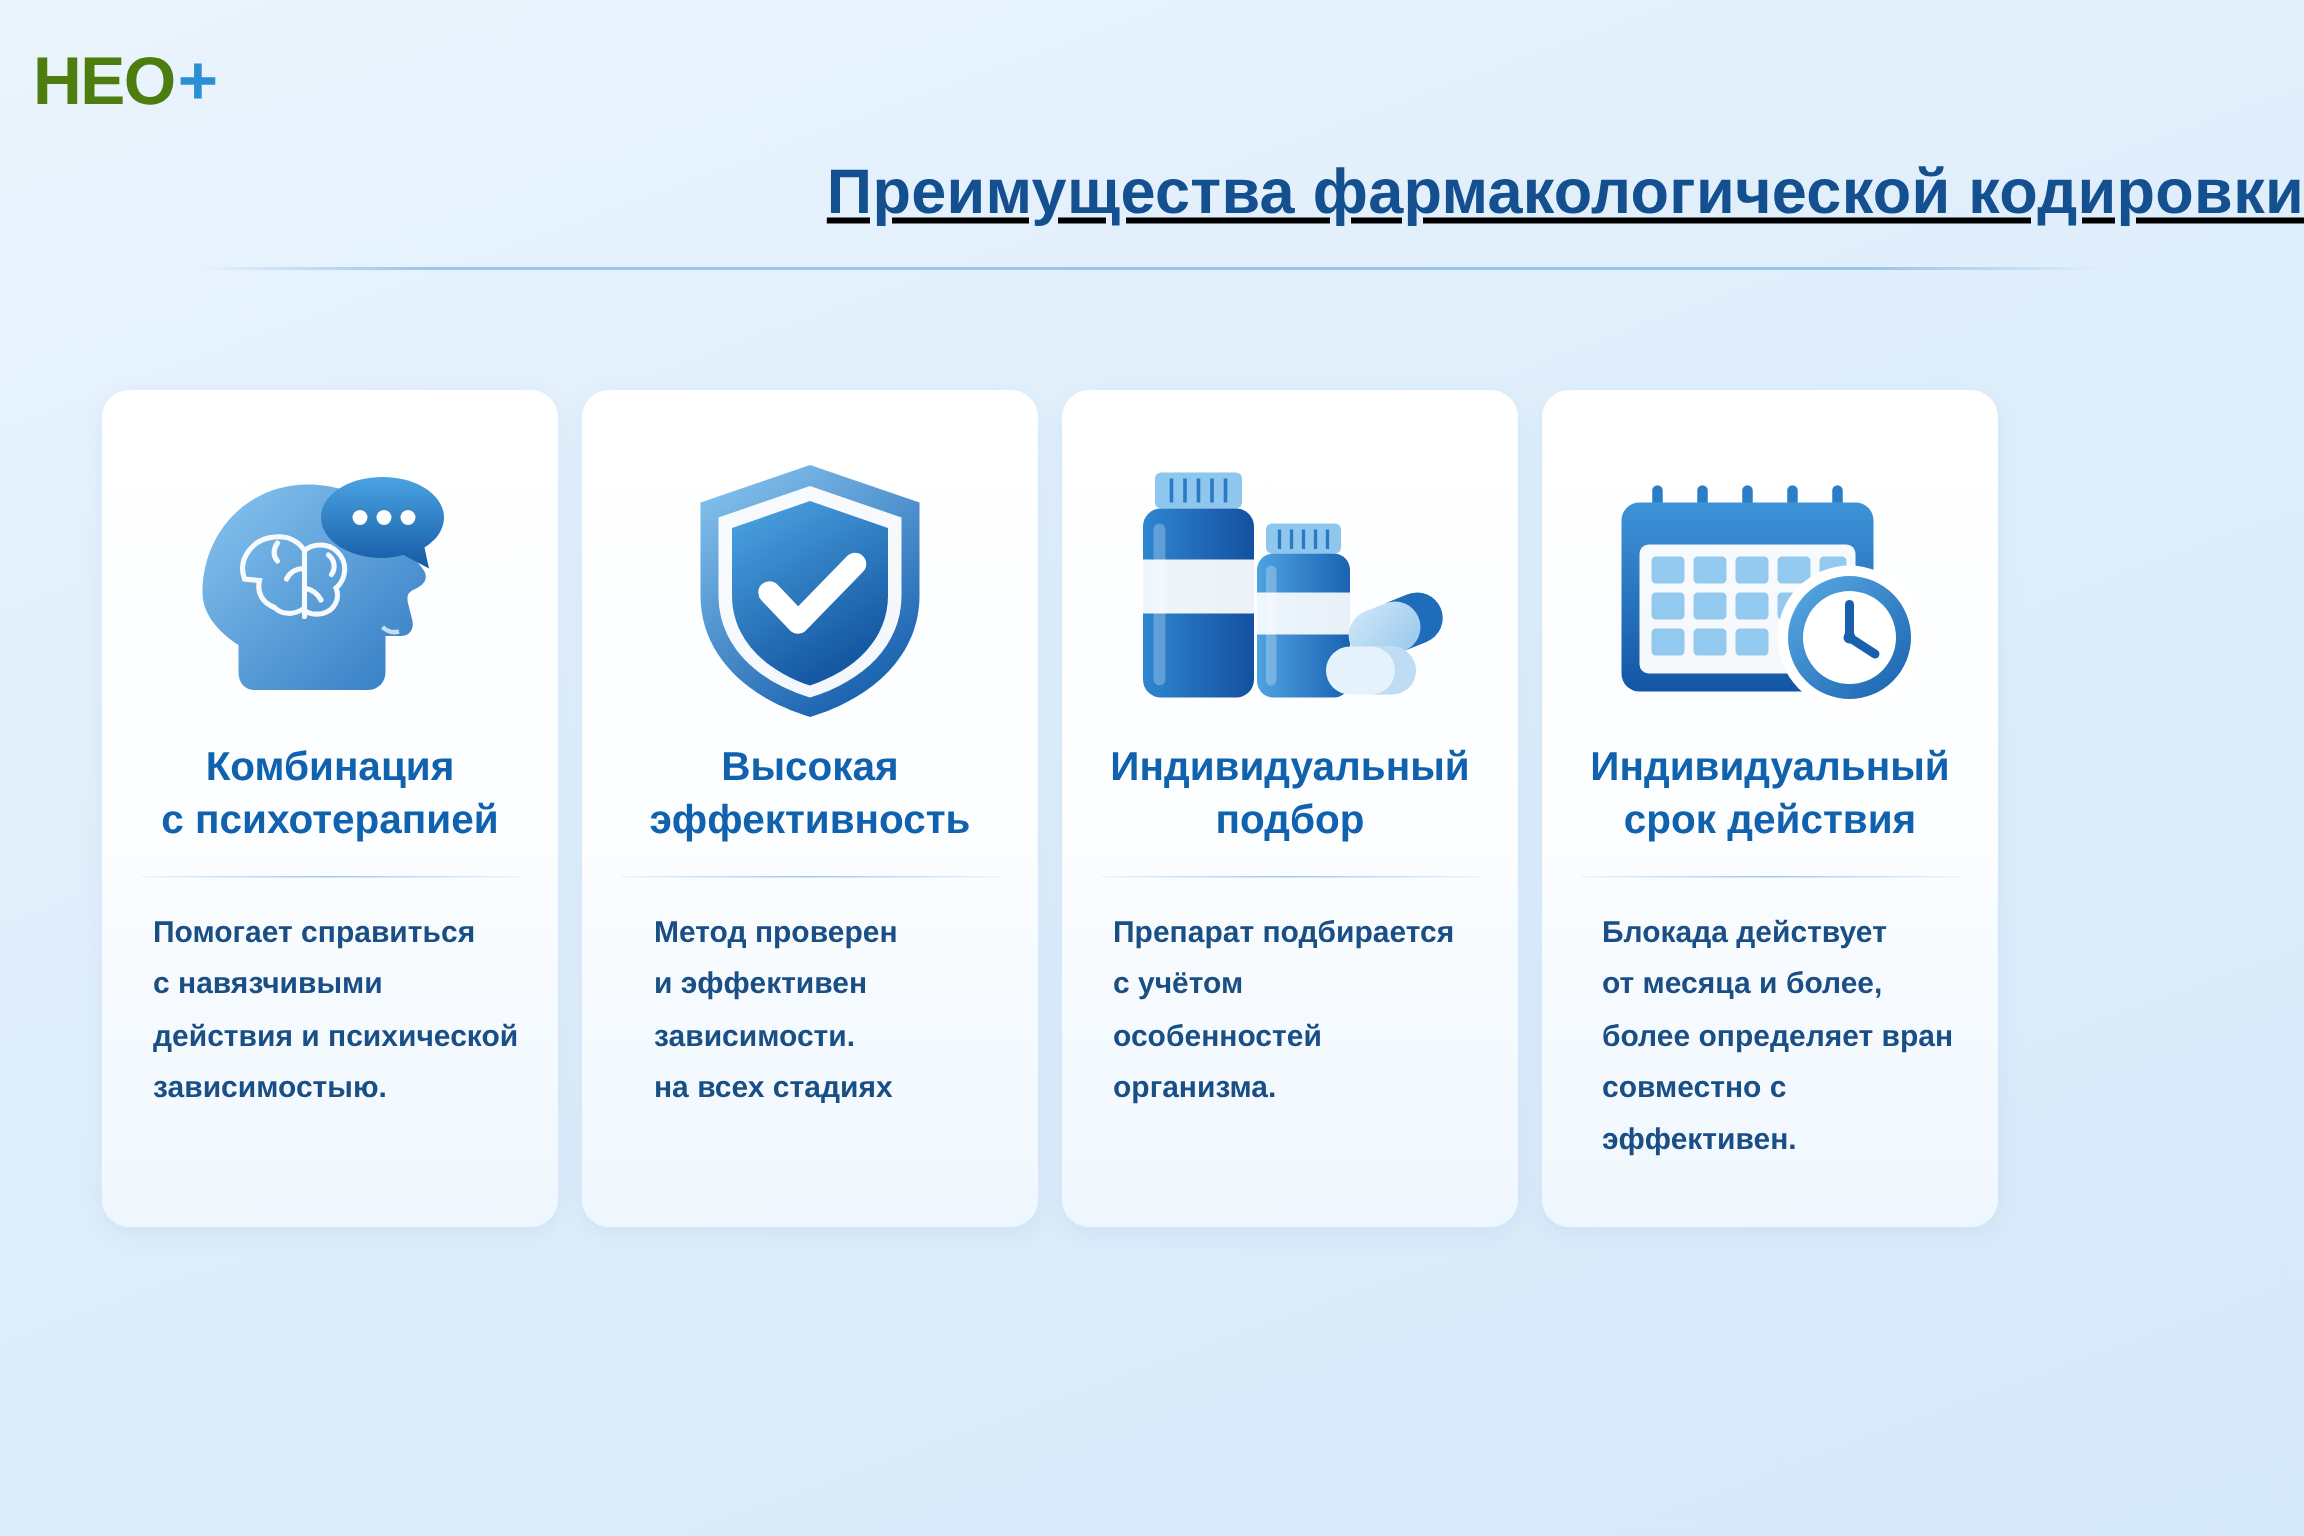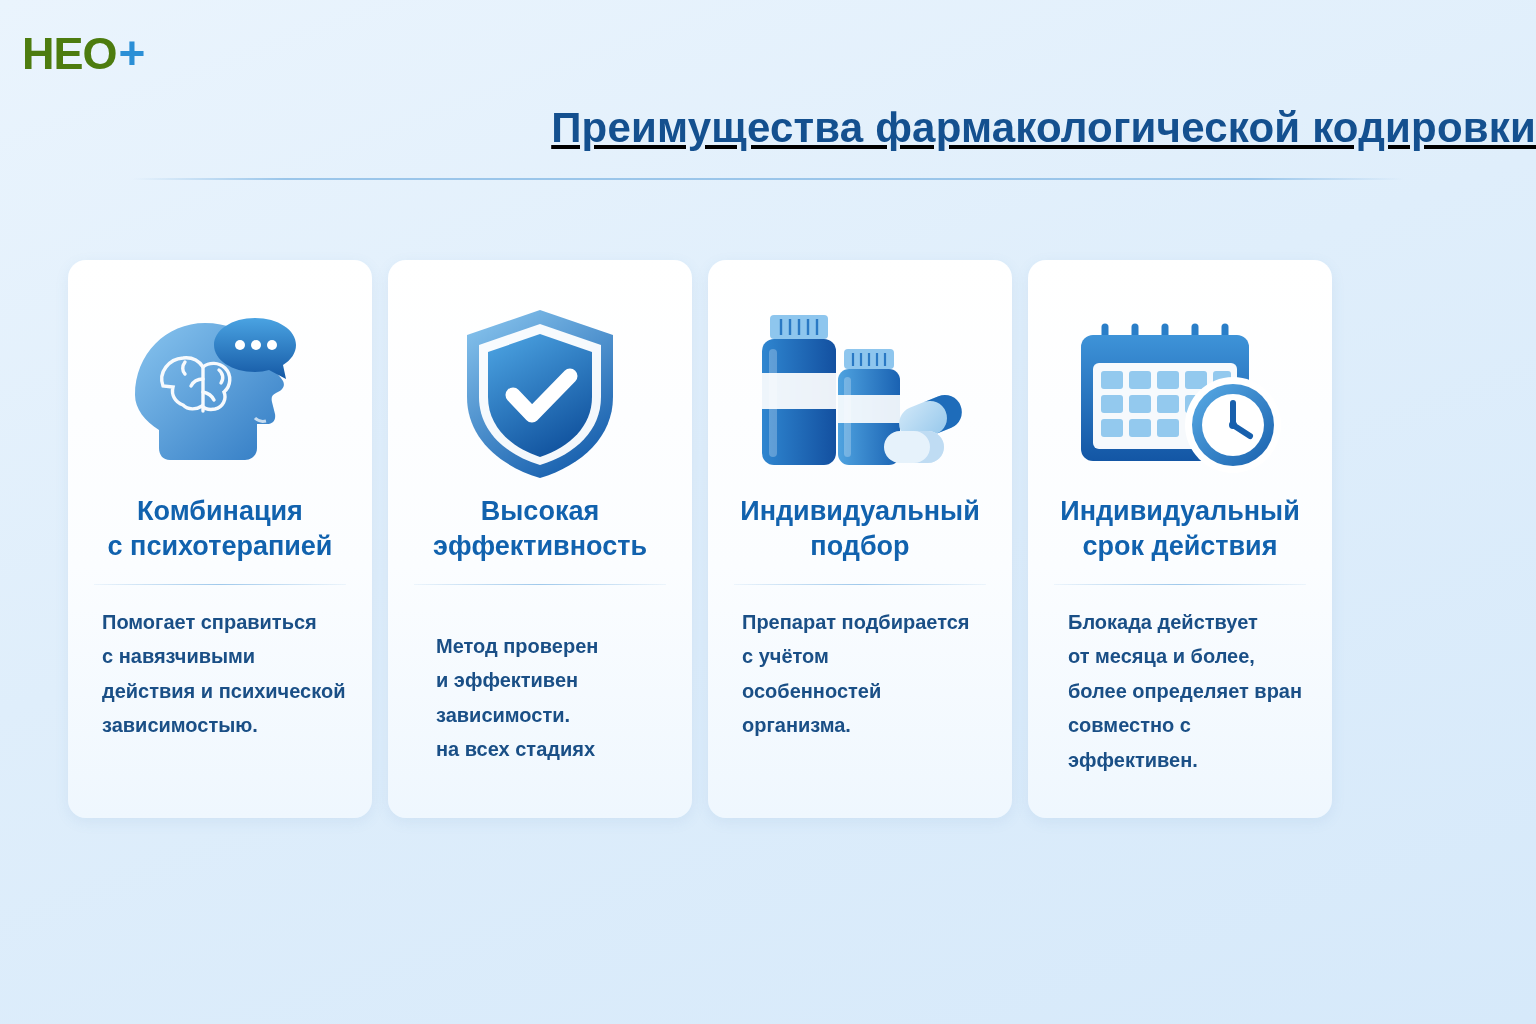--- a/index.html
+++ b/index.html
@@ -112,21 +112,21 @@
 
   .card-desc {
     font-size: 20px;
     line-height: 1.72;
     color: #1a4f86;
     text-align: left;
     width: 100%;
     padding-left: 8px;
     font-weight: bold;
   }
-  .card:nth-child(2) .card-desc { padding-left: 22px; margin-top: 24px; }
+  .card:nth-child(2) .card-desc { padding-left: 22px; }
   .card:nth-child(4) .card-desc { padding-left: 14px; }
 
   svg { display: block; }
 </style>
 </head>
 <body>
 
 <div class="logo">
   <span class="logo-text">HEO</span>
   <span class="logo-plus">+</span>

